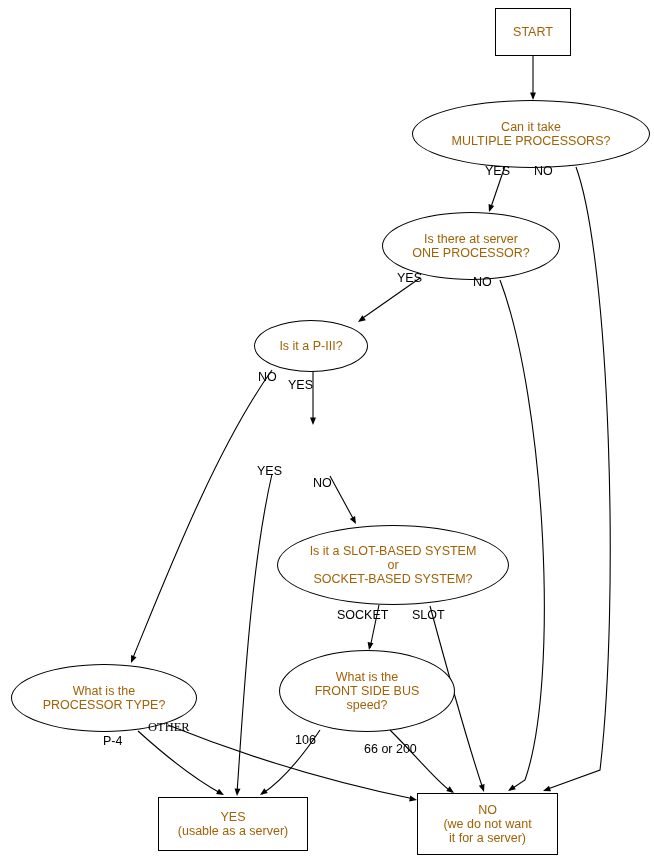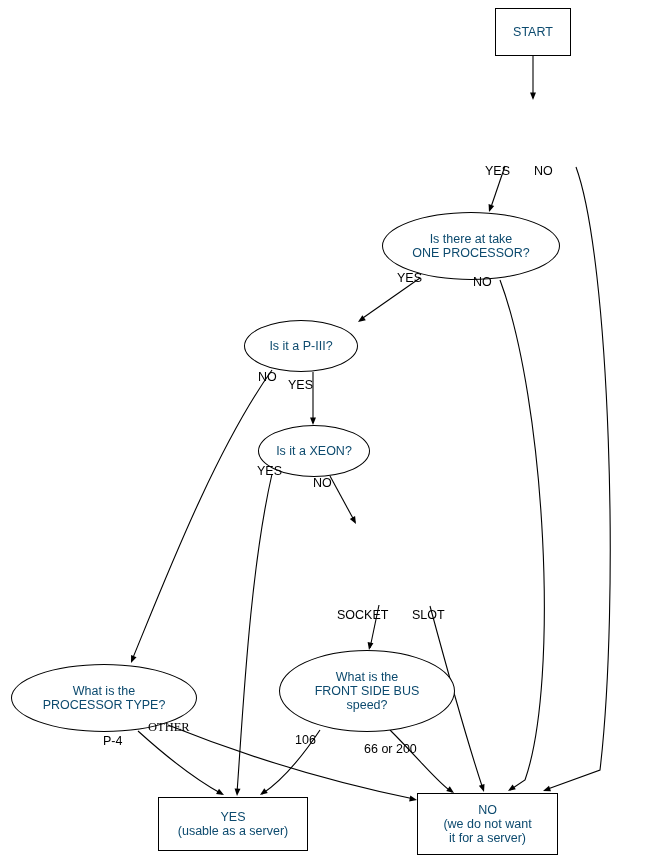--- a/index.html
+++ b/index.html
@@ -23,21 +23,21 @@
     top: 0;
     width: 654px;
     height: 863px;
   }
   .node {
     position: absolute;
     display: flex;
     align-items: center;
     justify-content: center;
     text-align: center;
-    color: #0c4a6e;
+    color: #a16207;
     font-size: 12.5px;
     line-height: 14px;
     box-sizing: border-box;
   }
   .node.box {
     border: 1.4px solid #000;
     background: #fff;
     border-radius: 0;
   }
   .node.ellipse {
@@ -90,29 +90,35 @@
       <path d="M 168,725 C 280,770 370,790 414,799" fill="none" stroke="#000" stroke-width="1.1"></path>
       <polygon points="417,800 409.1233728288315,801.3995515018786 410.326555939976,795.5880679540896" fill="#000"></polygon>
       <path d="M 320,730 C 300,760 280,782 262,794" fill="none" stroke="#000" stroke-width="1.1"></path>
       <polygon points="260,795 264.28244689730127,788.2427336465258 267.75929742648196,793.052359517932" fill="#000"></polygon>
       <path d="M 390,730 C 420,760 440,785 452,792" fill="none" stroke="#000" stroke-width="1.1"></path>
       <polygon points="454,793 446.2572655315093,790.987523180147 449.7742256746177,786.2071485110494" fill="#000"></polygon>
     </svg>
 <div class="node box" style="left: 495px; top: 8px; width: 76px; height: 48px;">
       <div class="label">START</div>
     </div>
+    <div class="node ellipse" style="left: 412px; top: 100px; width: 238px; height: 68px;">
+      <div class="label">Can it take
+MULTIPLE PROCESSORS?</div>
+    </div>
     <div class="node ellipse" style="left: 382px; top: 212px; width: 178px; height: 68px;">
-      <div class="label">Is there at take
+      <div class="label">Is there at server
 ONE PROCESSOR?</div>
     </div>
-    <div class="node ellipse" style="left: 244px; top: 320px; width: 114px; height: 52px; justify-content: center;">
+    <div class="node ellipse" style="left: 254px; top: 320px; width: 114px; height: 52px; justify-content: center;">
       <div class="label">Is it a P-III?</div>
     </div>
-    <div class="node ellipse" style="left: 258px; top: 425px; width: 112px; height: 52px;">
-      <div class="label">Is it a XEON?</div>
+    <div class="node ellipse" style="left: 277px; top: 525px; width: 232px; height: 80px;">
+      <div class="label">Is it a SLOT-BASED SYSTEM
+or
+SOCKET-BASED SYSTEM?</div>
     </div>
     <div class="node ellipse" style="left: 11px; top: 664px; width: 186px; height: 68px;">
       <div class="label">What is the
 PROCESSOR TYPE?</div>
     </div>
     <div class="node ellipse" style="left: 279px; top: 650px; width: 176px; height: 82px;">
       <div class="label">What is the
 FRONT SIDE BUS
 speed?</div>
     </div>

